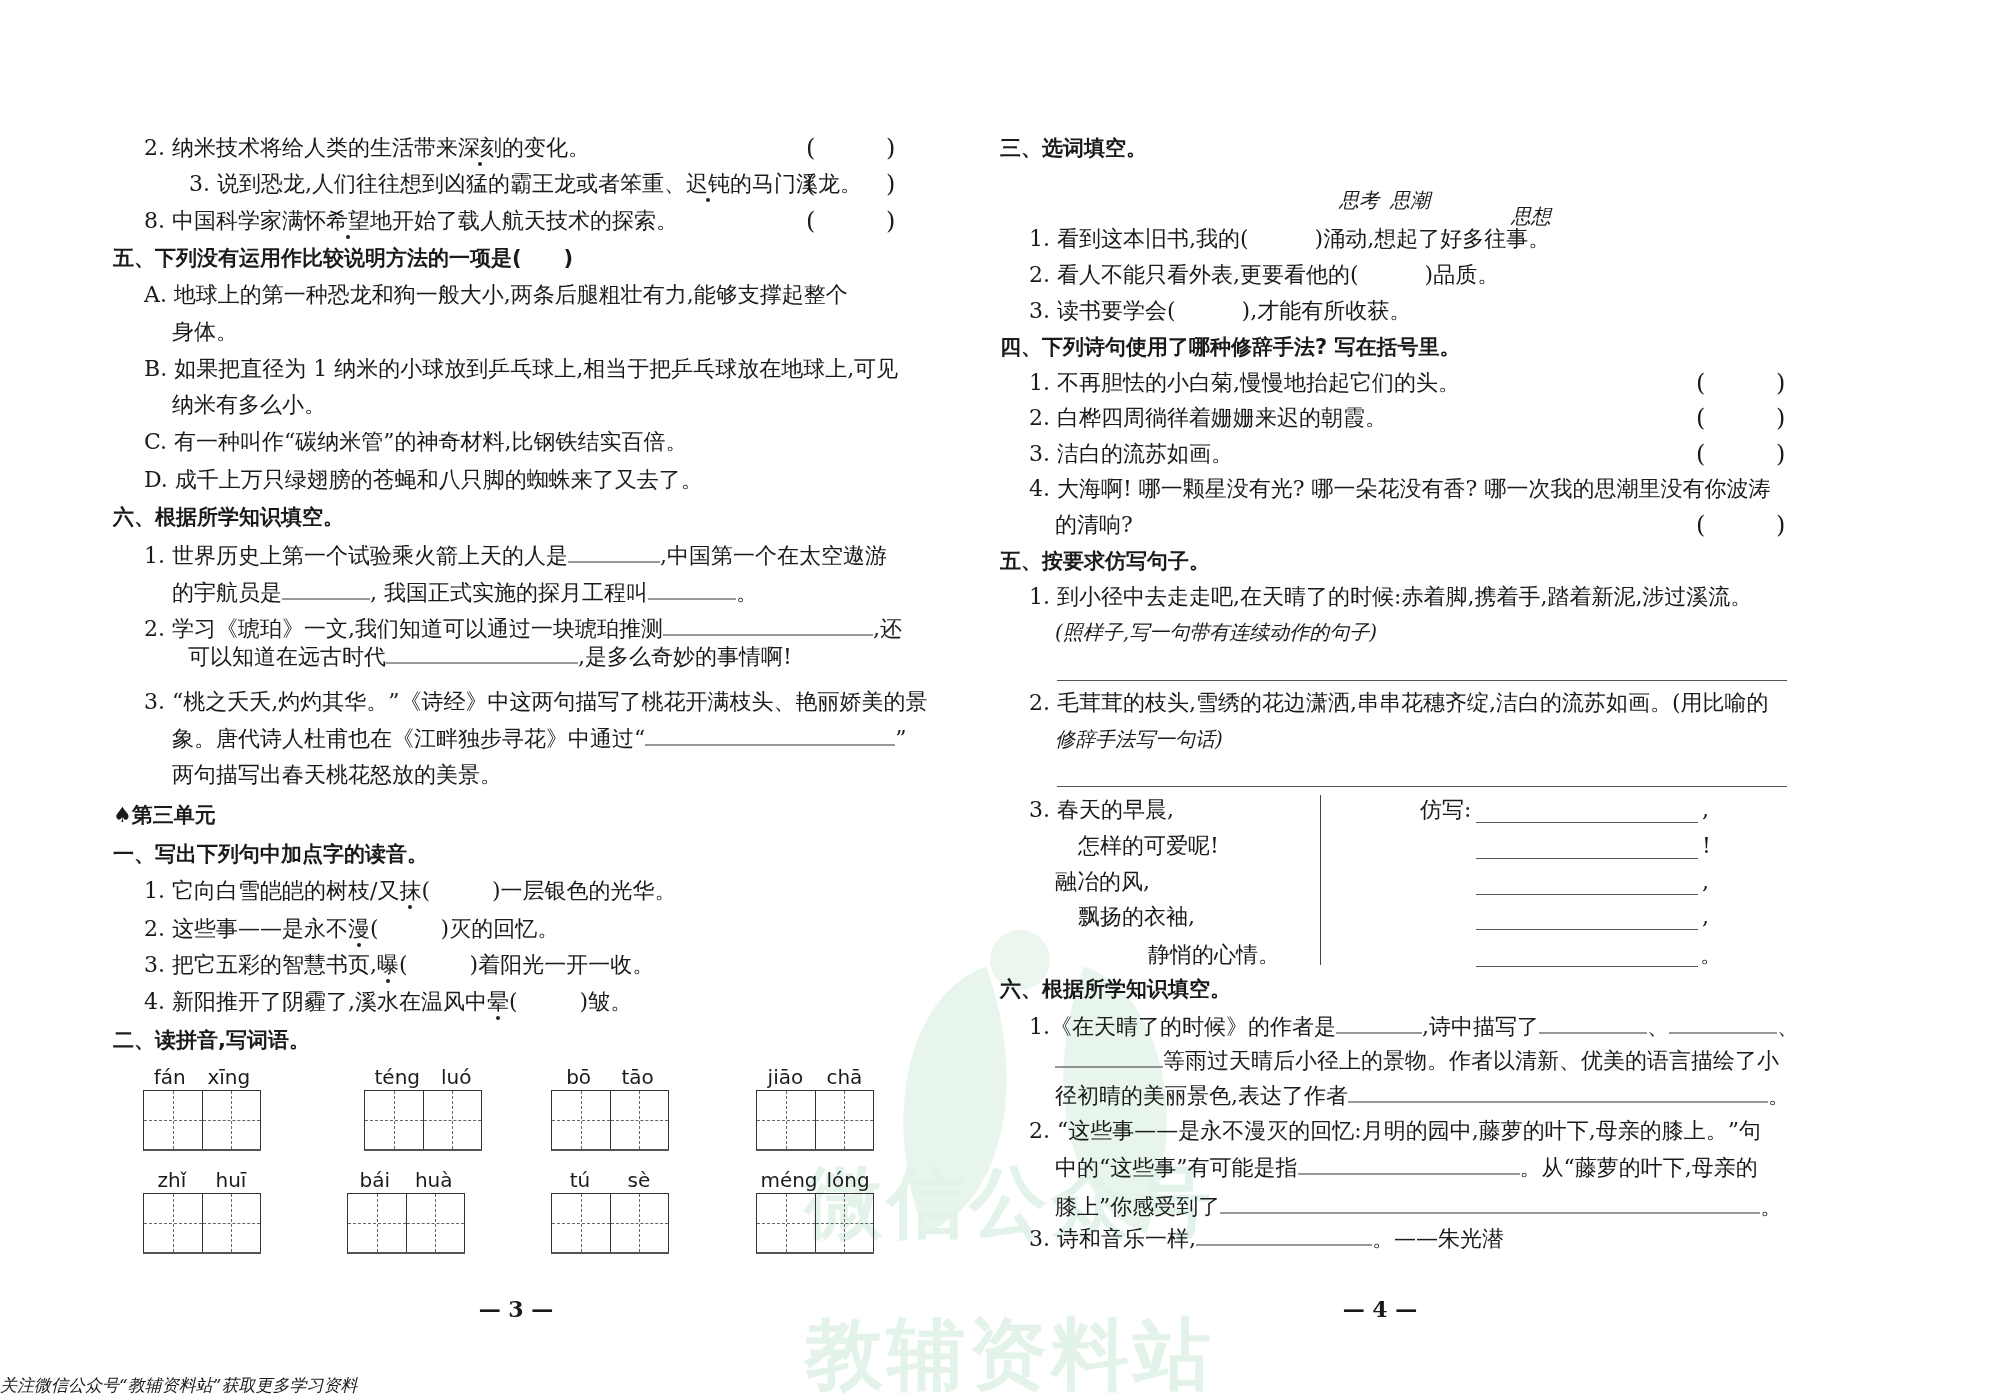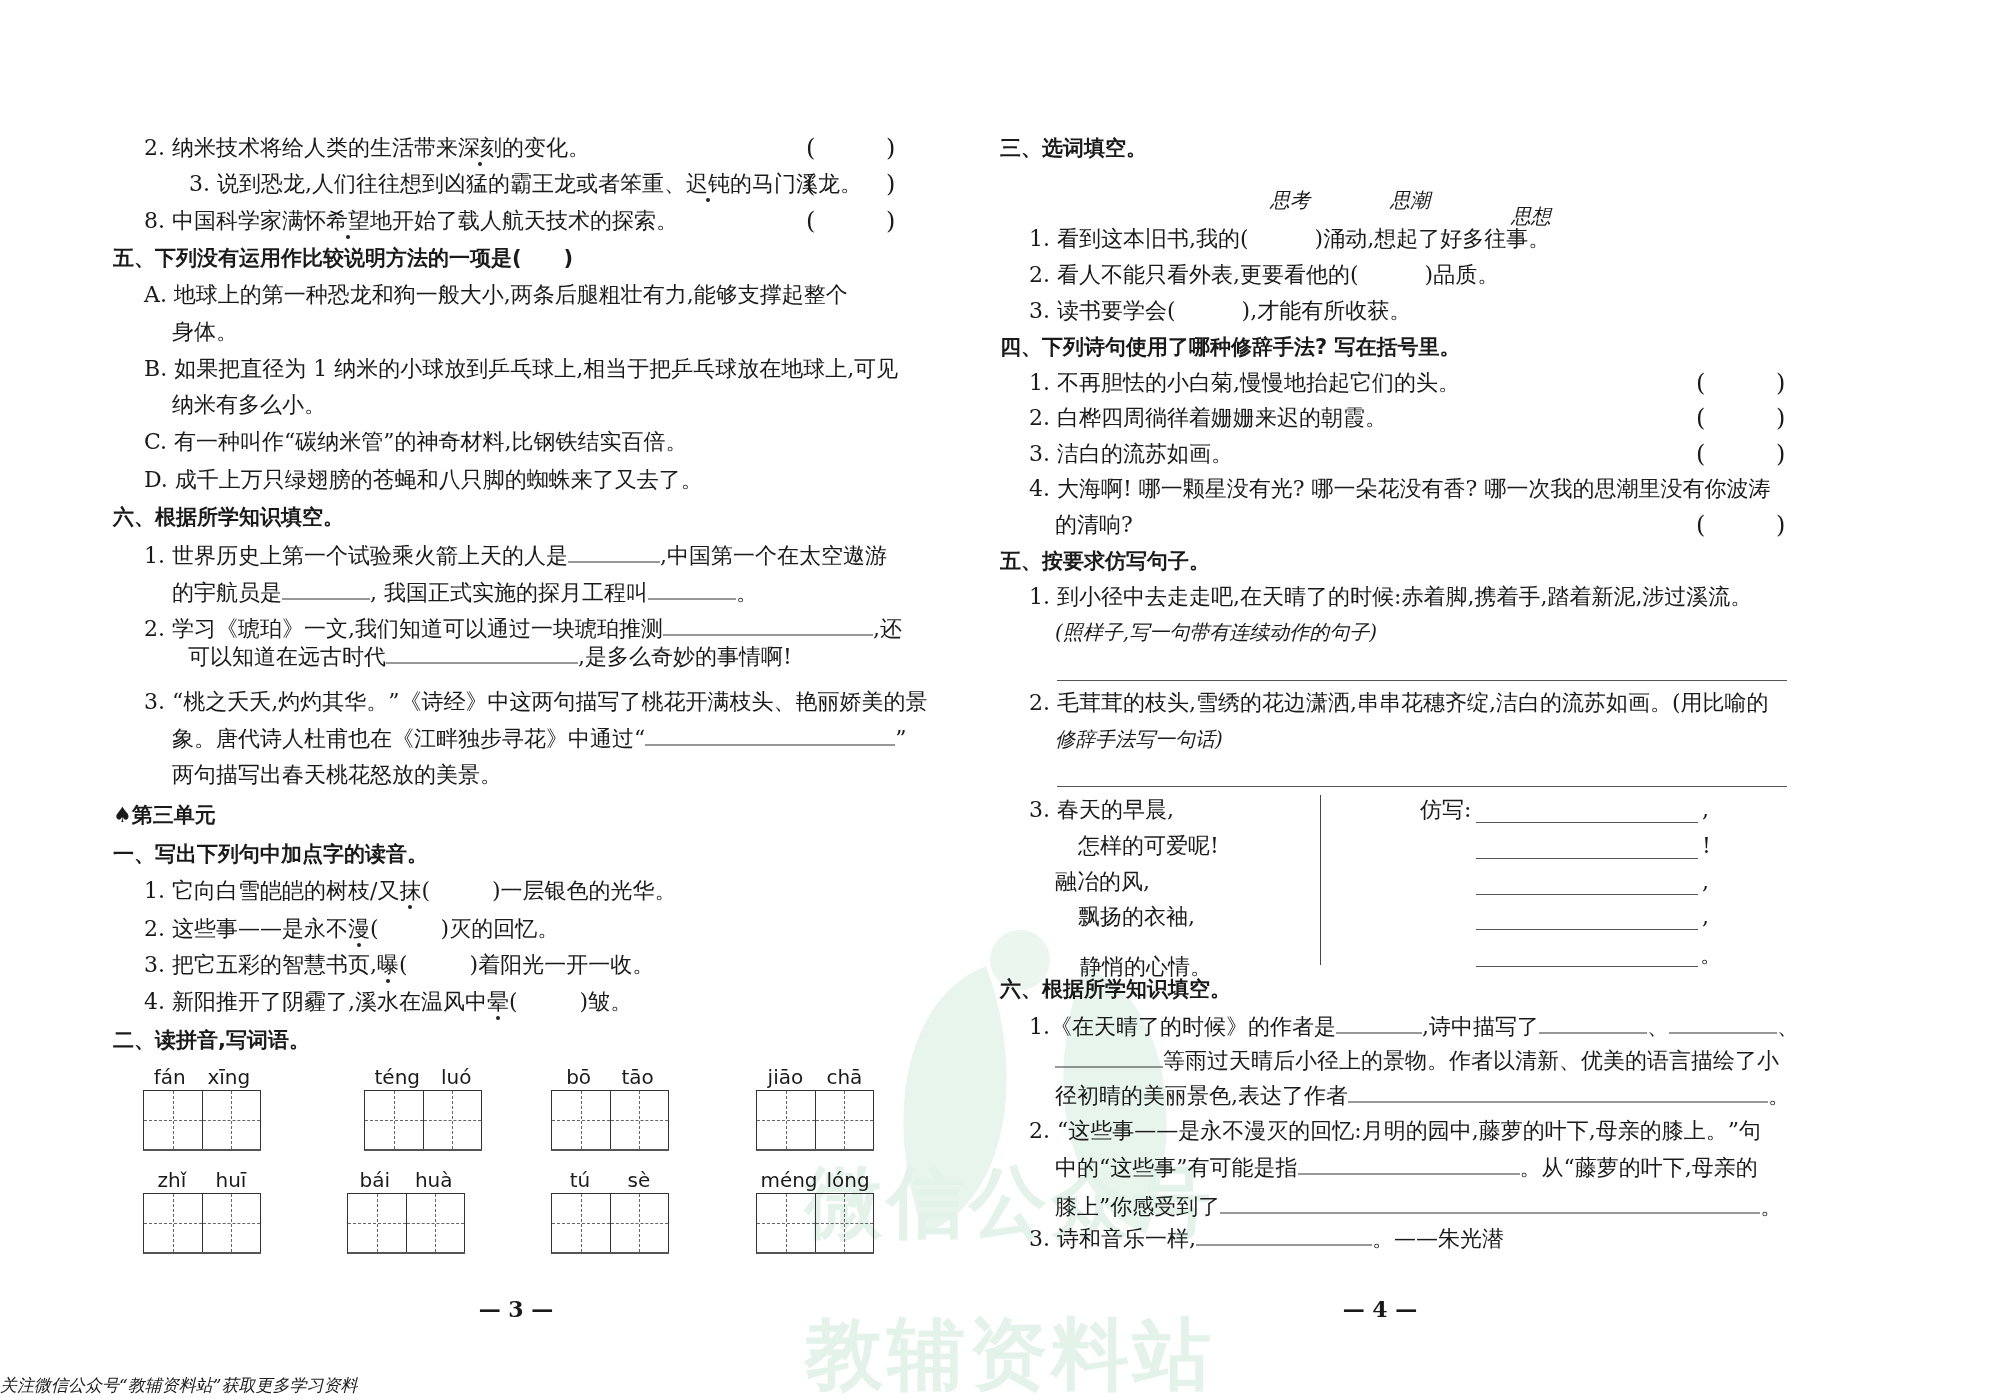--- a/index.html
+++ b/index.html
@@ -157,21 +157,21 @@
         <div class="cell"></div>
       </div>
   </div>
 
   <div class="pagenum" style="left:516px;top:1309px;">— 3 —</div>
 </div>
 
 <div class="content">
 
   <div class="ln h" style="left:1000px;top:148px;">三、选词填空。</div>
-  <div class="ln note" style="left:1270px;top:200px;">思考</div>
+  <div class="ln note" style="left:1339px;top:200px;">思考</div>
   <div class="ln note" style="left:1390px;top:200px;">思潮</div>
   <div class="ln note" style="left:1511px;top:200px;margin-top:16px;">思想</div>
   <div class="ln" style="left:1029px;top:239px;"><span>1. 看到这本旧书,我的(</span><span style="display:inline-block;width:66px;"></span><span>)涌动,想起了好多往事。</span></div>
   <div class="ln" style="left:1029px;top:275px;"><span>2. 看人不能只看外表,更要看他的(</span><span style="display:inline-block;width:66px;"></span><span>)品质。</span></div>
   <div class="ln" style="left:1029px;top:311px;"><span>3. 读书要学会(</span><span style="display:inline-block;width:66px;"></span><span>),才能有所收获。</span></div>
 
   <div class="ln h" style="left:1000px;top:347px;">四、下列诗句使用了哪种修辞手法? 写在括号里。</div>
   <div class="ln" style="left:1029px;top:383px;">1. 不再胆怯的小白菊,慢慢地抬起它们的头。</div>
   <div class="paren" style="left:1696px;top:383px;">(</div>
   <div class="paren" style="left:1776px;top:383px;">)</div>
@@ -191,21 +191,21 @@
   <div class="ln note" style="left:1055px;top:632px;">(照样子,写一句带有连续动作的句子)</div>
   <div class="rule" style="left:1057px;top:680px;width:730px;"></div>
   <div class="ln" style="left:1029px;top:703px;">2. 毛茸茸的枝头,雪绣的花边潇洒,串串花穗齐绽,洁白的流苏如画。(用比喻的</div>
   <div class="ln note" style="left:1055px;top:739px;">修辞手法写一句话)</div>
   <div class="rule" style="left:1057px;top:786px;width:730px;"></div>
 
   <div class="ln" style="left:1029px;top:810px;">3. 春天的早晨,</div>
   <div class="ln" style="left:1078px;top:846px;">怎样的可爱呢!</div>
   <div class="ln" style="left:1055px;top:882px;">融冶的风,</div>
   <div class="ln" style="left:1078px;top:917px;">飘扬的衣袖,</div>
-  <div class="ln" style="left:1080px;top:955px;margin-top:12px;">静悄的心情。</div>
+  <div class="ln" style="left:1148px;top:955px;">静悄的心情。</div>
   <div class="vdiv" style="left:1320px;top:795px;height:170px;"></div>
 
   <div class="ln" style="left:1420px;top:810px;">仿写:</div>
   <div class="rule" style="left:1476px;top:822px;width:222px;"></div>
   <div class="ln" style="left:1702px;top:810px;">,</div>
   <div class="rule" style="left:1476px;top:858px;width:222px;"></div>
   <div class="ln" style="left:1702px;top:846px;">!</div>
   <div class="rule" style="left:1476px;top:894px;width:222px;"></div>
   <div class="ln" style="left:1702px;top:882px;">,</div>
   <div class="rule" style="left:1476px;top:929px;width:222px;"></div>

